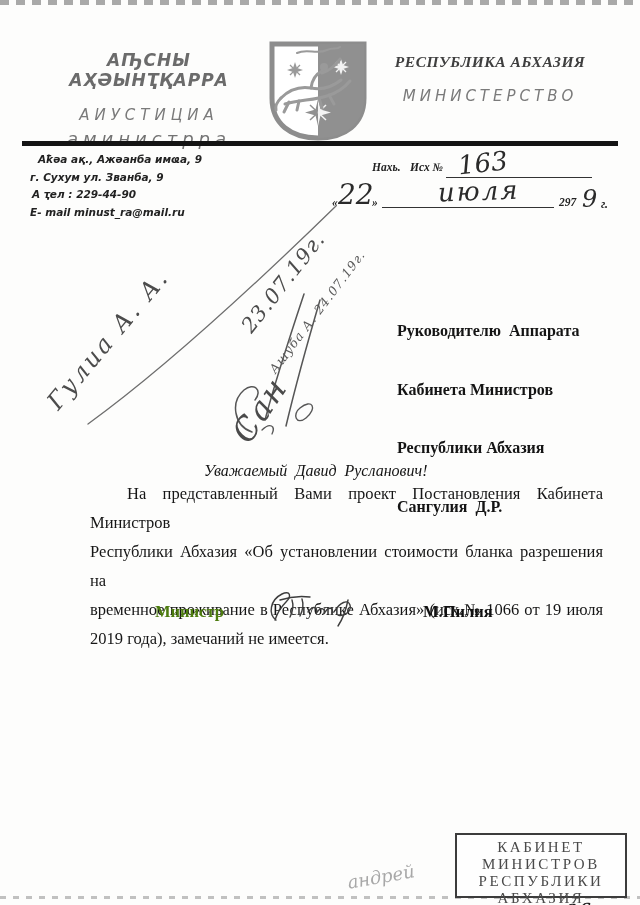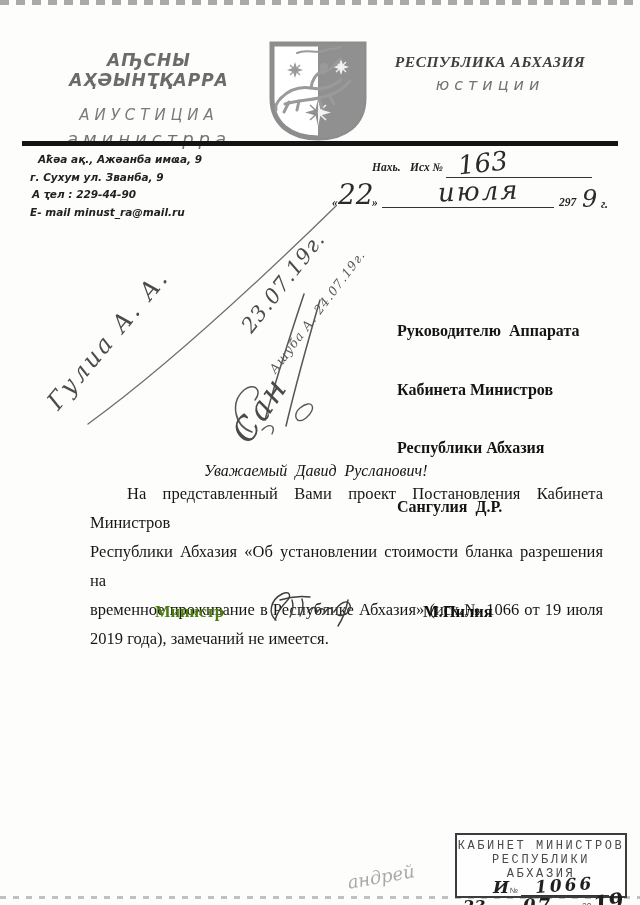--- a/index.html
+++ b/index.html
@@ -38,21 +38,21 @@
   .sig-name{left:423px;top:602px;font-weight:bold;font-size:16.5px;color:#111;}
   
   .rot{transform-origin:0 50%;}
   .res1{left:52px;top:392px;font-size:24px;letter-spacing:3px;color:#4c4c4c;transform:rotate(-50deg);}
   .res-sig{left:240px;top:420px;font-size:32px;letter-spacing:2px;color:#4a4a4a;transform:rotate(-56deg);}
   .res-date{left:246px;top:318px;font-size:21px;letter-spacing:1px;color:#4c4c4c;transform:rotate(-52deg);}
   .res2{left:272px;top:364px;font-size:12.5px;letter-spacing:1px;color:#5a5a5a;transform:rotate(-53deg);}
   .pencil{left:347px;top:866px;font-size:18px;color:#a8a8a8;transform:rotate(-10deg);}
   
   .stamp{left:455px;top:833px;width:168px;height:61px;border:2px solid #3c3c3c;background:rgba(255,255,255,.6);}
-  .stamp-line{font-family:Liberation Mono, monospace;font-size:12px;letter-spacing:2.6px;
+  .stamp-line{font-family:Liberation Serif, serif;font-size:15px;letter-spacing:2.6px;
     color:#4a4a4a;text-align:center;}
   .hw-ink{font-family:"DejaVu Serif", serif;font-style:italic;font-weight:bold;color:#1f1f1f;}
   .small-print{font-family:"Liberation Sans", sans-serif;color:#555;}
 </style>
 </head>
 <body>
 
 <div id="page">
 
   <div class="abs edge-top"></div>
@@ -97,21 +97,21 @@
           <circle cx="57" cy="27" r="4" fill="#9a9a9a" stroke="none"></circle>
           <path d="M55,33 C62,31 68,26 73,19"></path>
           <path d="M30,13 C40,8 50,15 60,10 C66,7 70,10 73,7" stroke-width="2"></path>
         </g>
       </g>
     </svg>
   </div>
 
   <div class="abs lh-right dv">
     <div class="lh-title-ru">РЕСПУБЛИКА АБХАЗИЯ</div>
-    <div class="lh-l3" style="font-size:16px;">юстиции</div>
+    <div class="lh-l2" style="letter-spacing:4px;">МИНИСТЕРСТВО</div>
   </div>
 
   <div class="abs rule"></div>
 
   <div class="abs contact dv">
     <div style="padding-left:8px;">Аҟәа ақ., Ажәанба имҩа, 9</div>
     <div>г. Сухум ул. Званба, 9</div>
     <div style="padding-left:2px;">А ҭел : 229-44-90</div>
     <div style="padding-left:0;">E- mail  minust_ra@mail.ru</div>
   </div>

